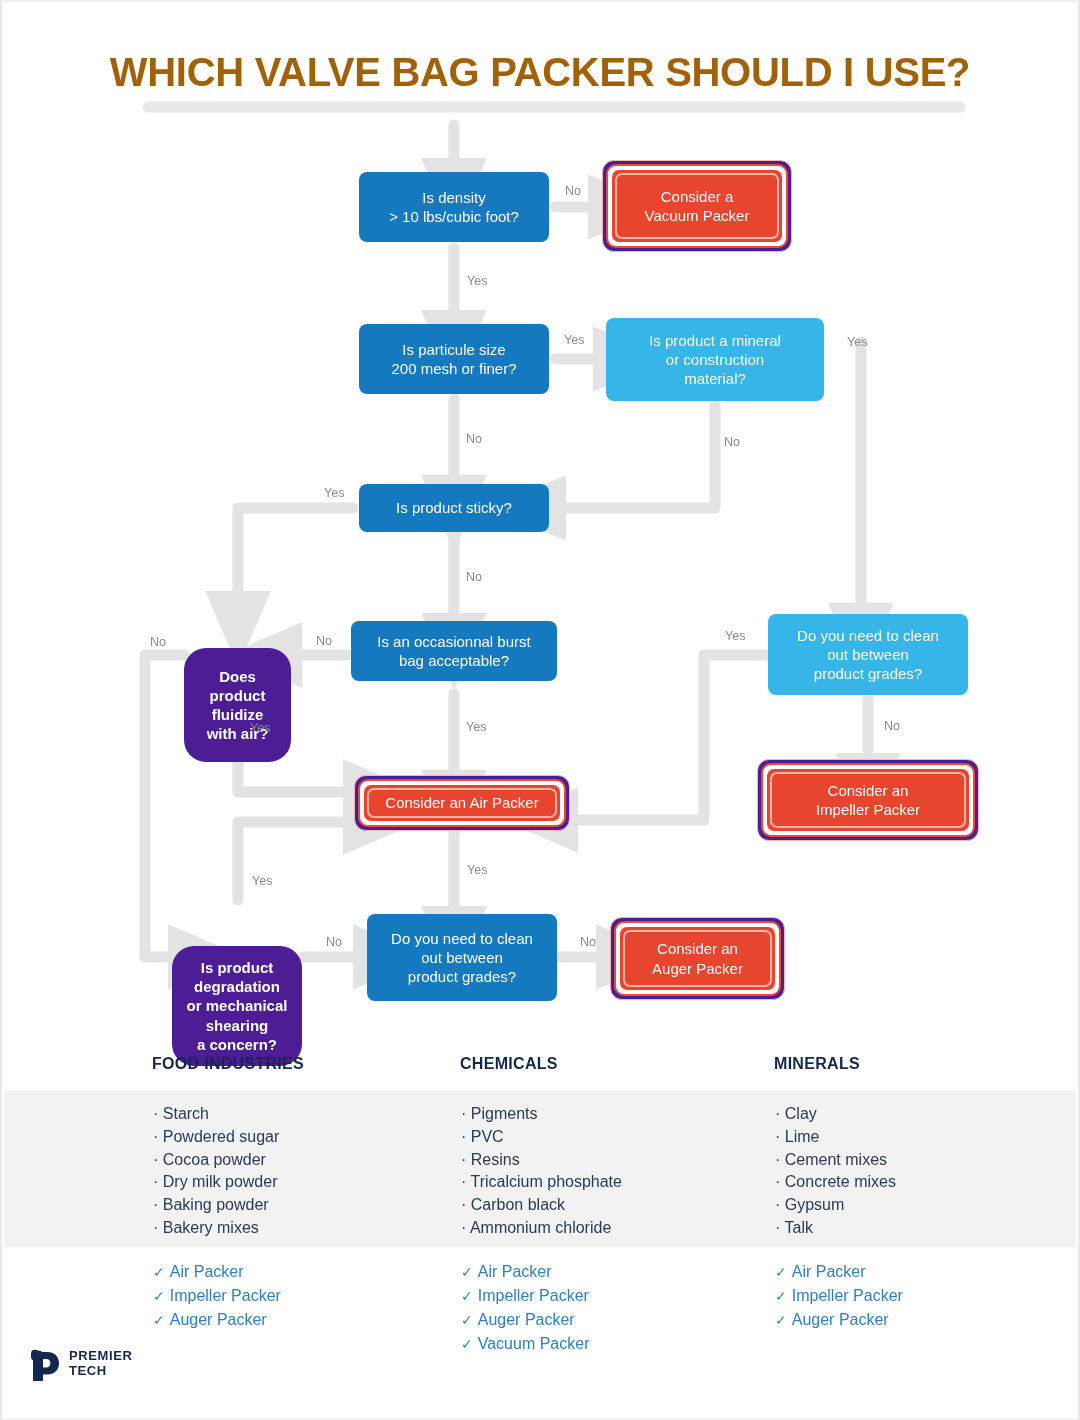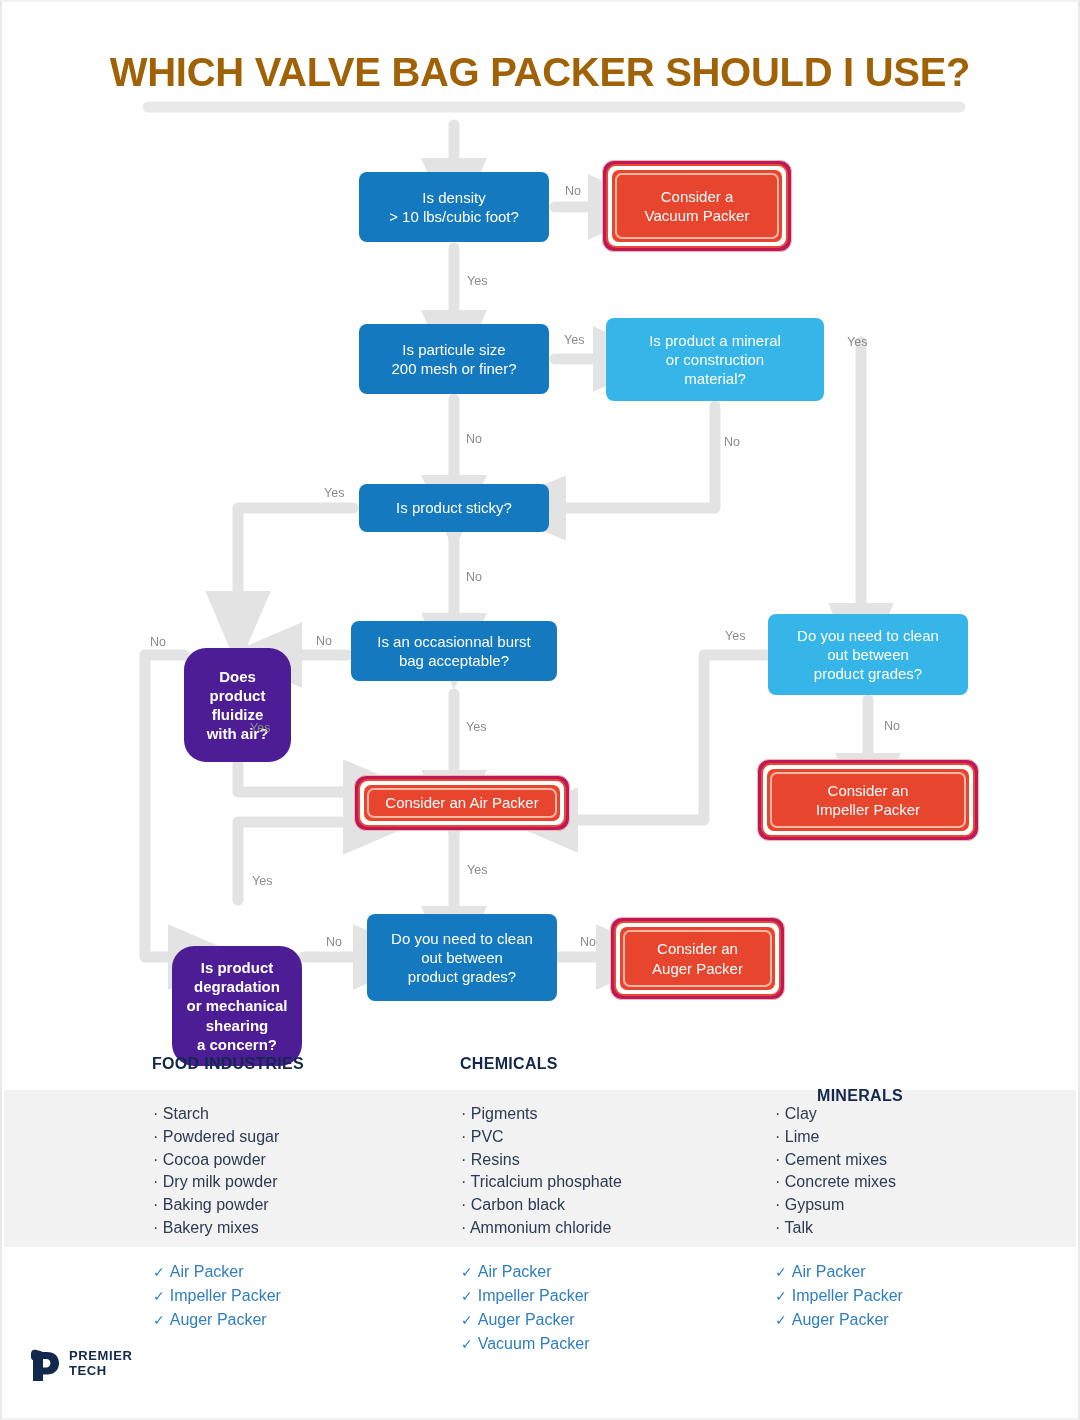--- a/index.html
+++ b/index.html
@@ -59,21 +59,21 @@
   .node.blue    { background: #1479be; }
   .node.lblue   { background: #35b5e8; }
   .node.navy    { background: #4c1d95; border-radius: 22px; font-weight: bold; margin-top: 48px; }
 
   
   .outcome {
     position: absolute;
     box-sizing: border-box;
     border: 1px solid #f3b7ac;
     border-radius: 12px;
-    background: #be185d;
+    background: #4c1d95;
     padding: 3px;
   }
   .outcome .ring2 {
     width: 100%; height: 100%;
     box-sizing: border-box;
     border: 2px solid #ea4a31;
     border-radius: 10px;
     background: #ffffff;
     padding: 2px;
   }
@@ -327,21 +327,21 @@
         <div>· Tricalcium phosphate</div>
         <div>· Carbon black</div>
         <div>· Ammonium chloride</div>
       </div>
       <div class="checks" style="left: 459px; top: 1258px;">
         <div><span class="ck">✓</span>Air Packer</div>
         <div><span class="ck">✓</span>Impeller Packer</div>
         <div><span class="ck">✓</span>Auger Packer</div>
         <div><span class="ck">✓</span>Vacuum Packer</div>
       </div>
-      <div class="col-head" style="left: 772px; top: 1085px; margin-left: 43px;">MINERALS</div>
+      <div class="col-head" style="left: 772px; top: 1053px;">MINERALS</div>
       <div class="bullets" style="left: 773px; top: 1101px;">
         <div>· Clay</div>
         <div>· Lime</div>
         <div>· Cement mixes</div>
         <div>· Concrete mixes</div>
         <div>· Gypsum</div>
         <div>· Talk</div>
       </div>
       <div class="checks" style="left: 773px; top: 1258px;">
         <div><span class="ck">✓</span>Air Packer</div>

